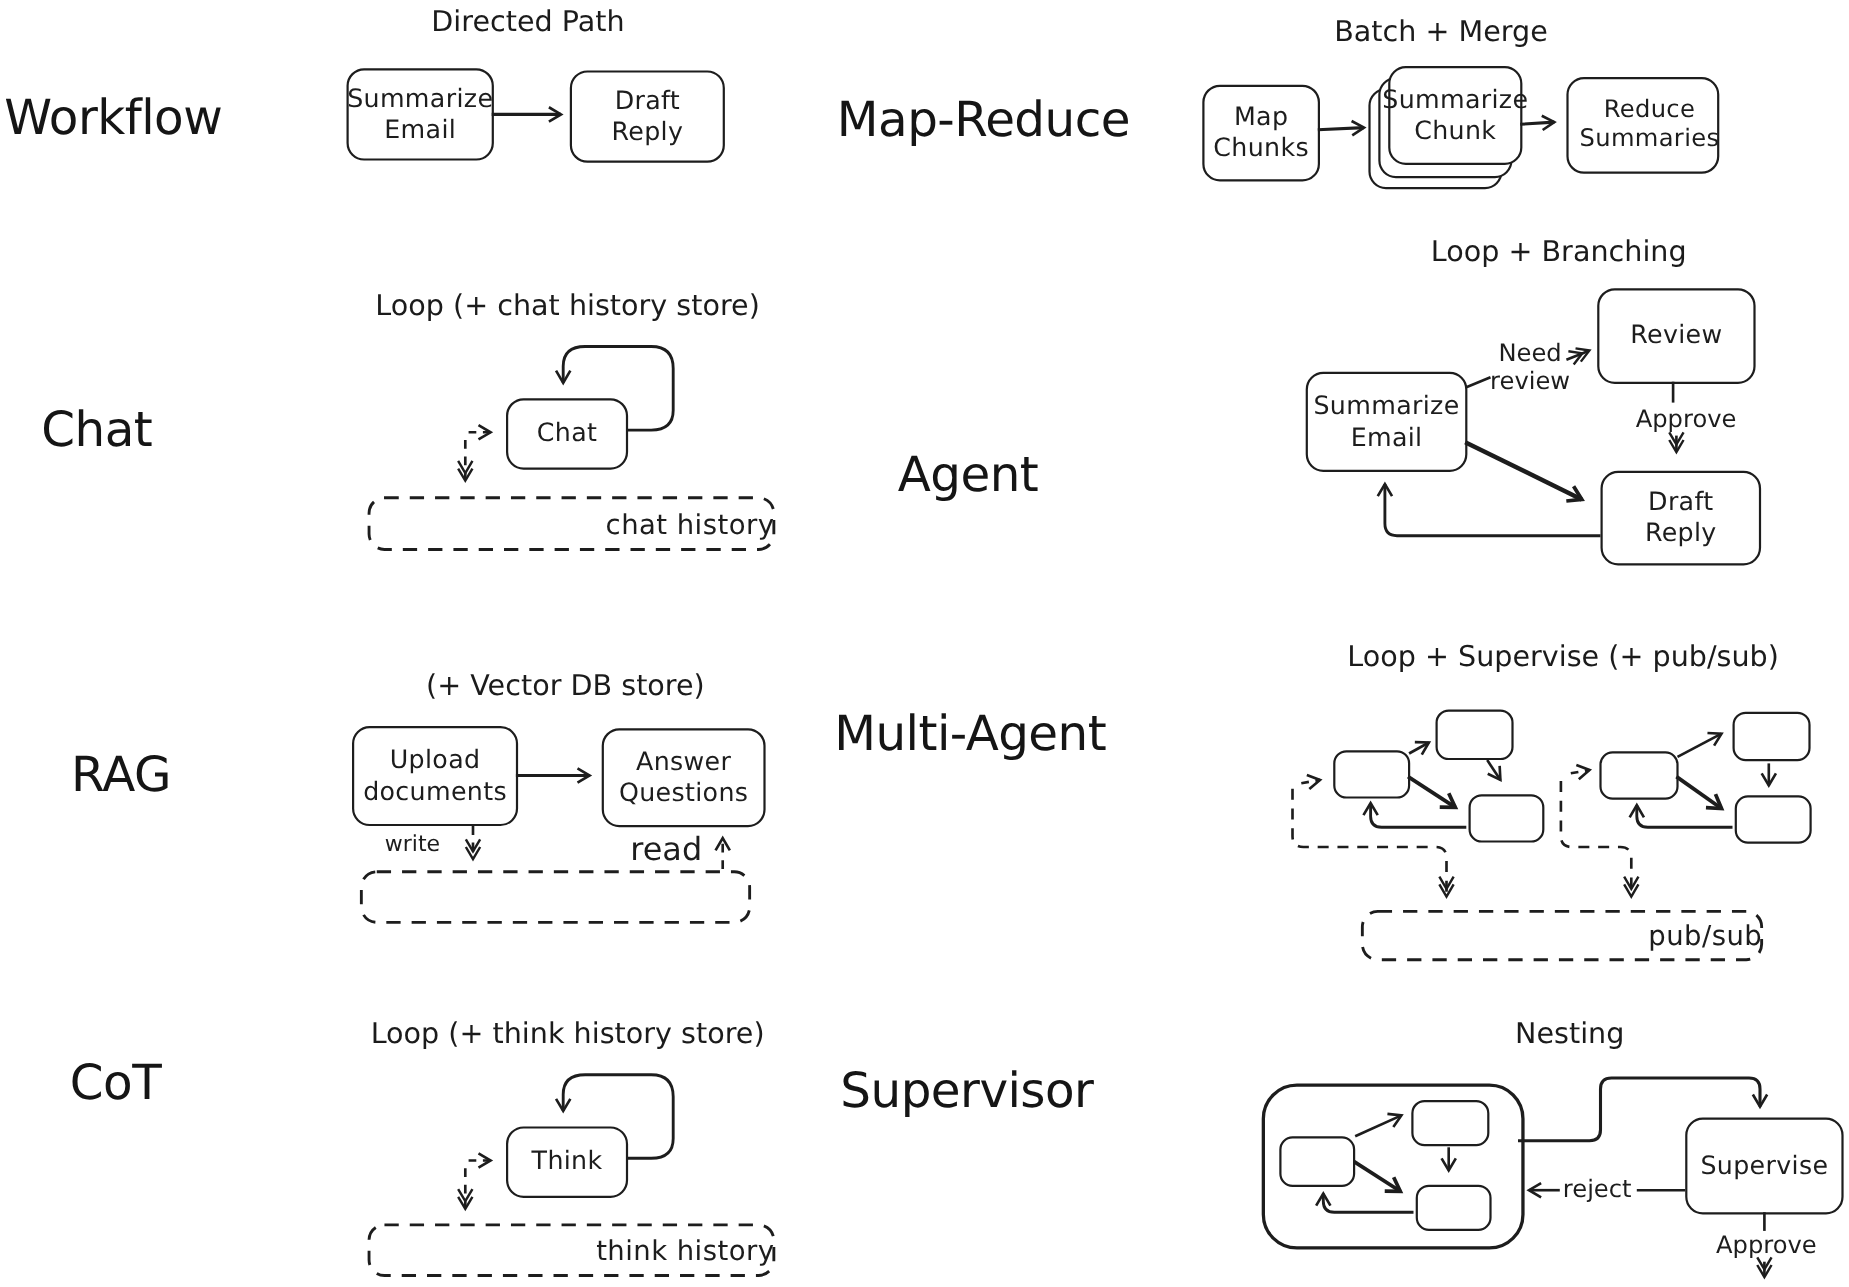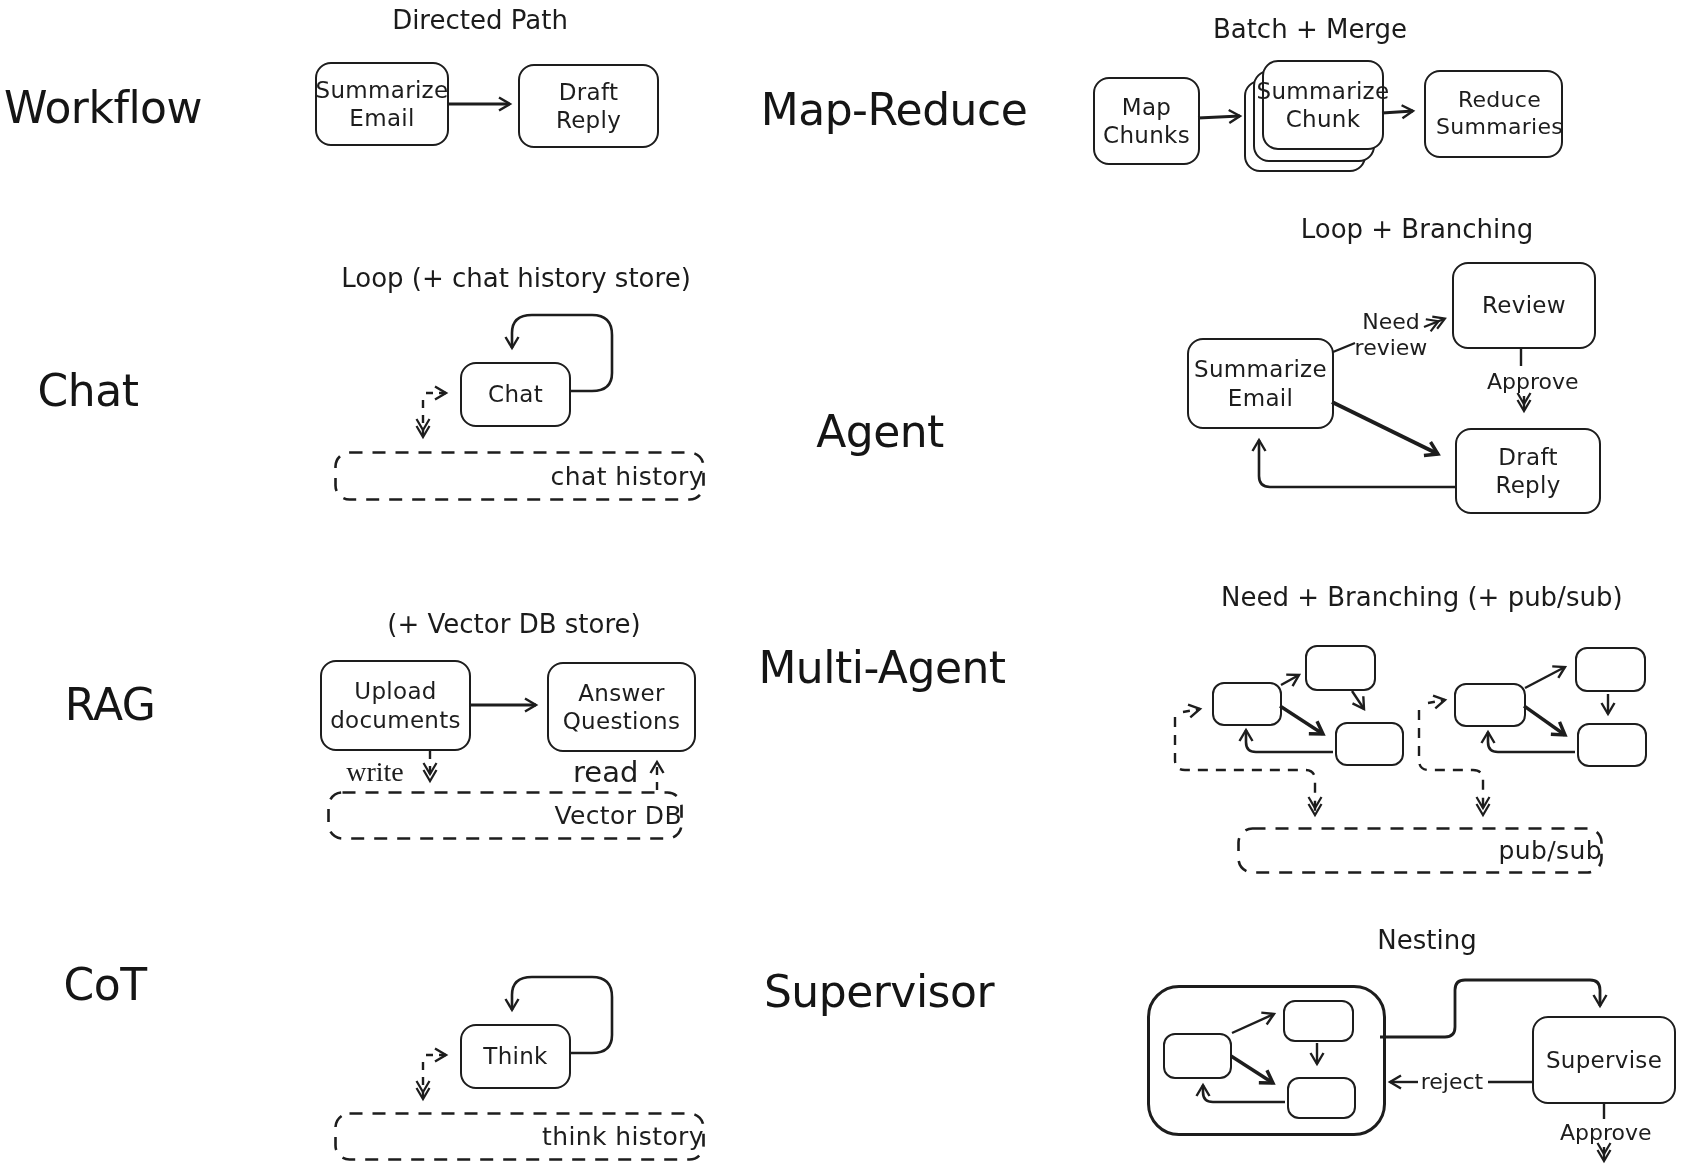--- a/index.html
+++ b/index.html
@@ -50,21 +50,22 @@
   <div class="lbl" style="left:10px;top:679px;width:200px;">RAG</div>
   <div class="lbl" style="left:732px;top:642px;width:300px;">Multi-Agent</div>
   <div class="lbl" style="left:5px;top:959px;width:200px;">CoT</div>
   <div class="lbl" style="left:729px;top:966px;width:300px;">Supervisor</div>
 
   <div class="ttl" style="left:330px;top:5px;width:300px;">Directed Path</div>
   <div class="ttl" style="left:1160px;top:14px;width:300px;">Batch + Merge</div>
   <div class="ttl" style="left:316px;top:263px;width:400px;">Loop (+ chat history store)</div>
   <div class="ttl" style="left:1267px;top:214px;width:300px;">Loop + Branching</div>
   <div class="ttl" style="left:364px;top:609px;width:300px;">(+ Vector DB store)</div>
-  <div class="ttl" style="left:1221px;top:582px;width:400px;">Need + Branching (+ pub/sub)</div>
+  <div class="ttl" style="left:1221px;top:582px;width:400px;">Loop + Supervise (+ pub/sub)</div>
+  <div class="ttl" style="left:316px;top:925px;width:400px;">Loop (+ think history store)</div>
   <div class="ttl" style="left:1327px;top:925px;width:200px;">Nesting</div>
 
   <div class="node" style="left:315px;top:62px;width:130px;height:80px;">
     <span>Summarize</span>
     <span>Email</span>
   </div>
   <div class="node" style="left:518px;top:64px;width:137px;height:80px;">
     <span>Draft</span>
     <span>Reply</span>
   </div>
@@ -109,25 +110,22 @@
   <div class="ann" style="left:1487px;top:369px;width:80px;">Approve</div>
 
   <div class="node" style="left:320px;top:660px;width:147px;height:87px;">
     <span>Upload</span>
     <span>documents</span>
   </div>
   <div class="node" style="left:547px;top:662px;width:145px;height:86px;">
     <span>Answer</span>
     <span>Questions</span>
   </div>
-  <div class="ann" style="left:343px;top:755px;width:64px;font-size:28px;font-family:Liberation Serif, serif;">write</div>
+  <div class="ann" style="left:343px;top:755px;width:64px;font-size:20px;">write</div>
   <div class="ann" style="left:573px;top:755px;width:64px;font-size:29px;">read</div>
-  <div class="store" style="left:328px;top:792px;width:354px;height:47px;">
-    <span>Vector DB</span>
-  </div>
 
   <div class="mini" style="left:1212px;top:682px;width:66px;height:40px;"></div>
   <div class="mini" style="left:1305px;top:645px;width:67px;height:42px;"></div>
   <div class="mini" style="left:1335px;top:722px;width:65px;height:40px;"></div>
   <div class="mini" style="left:1454px;top:683px;width:68px;height:40px;"></div>
   <div class="mini" style="left:1575px;top:647px;width:67px;height:41px;"></div>
   <div class="mini" style="left:1577px;top:723px;width:66px;height:40px;"></div>
   <div class="store" style="left:1238px;top:828px;width:364px;height:45px;">
     <span>pub/sub</span>
   </div>

